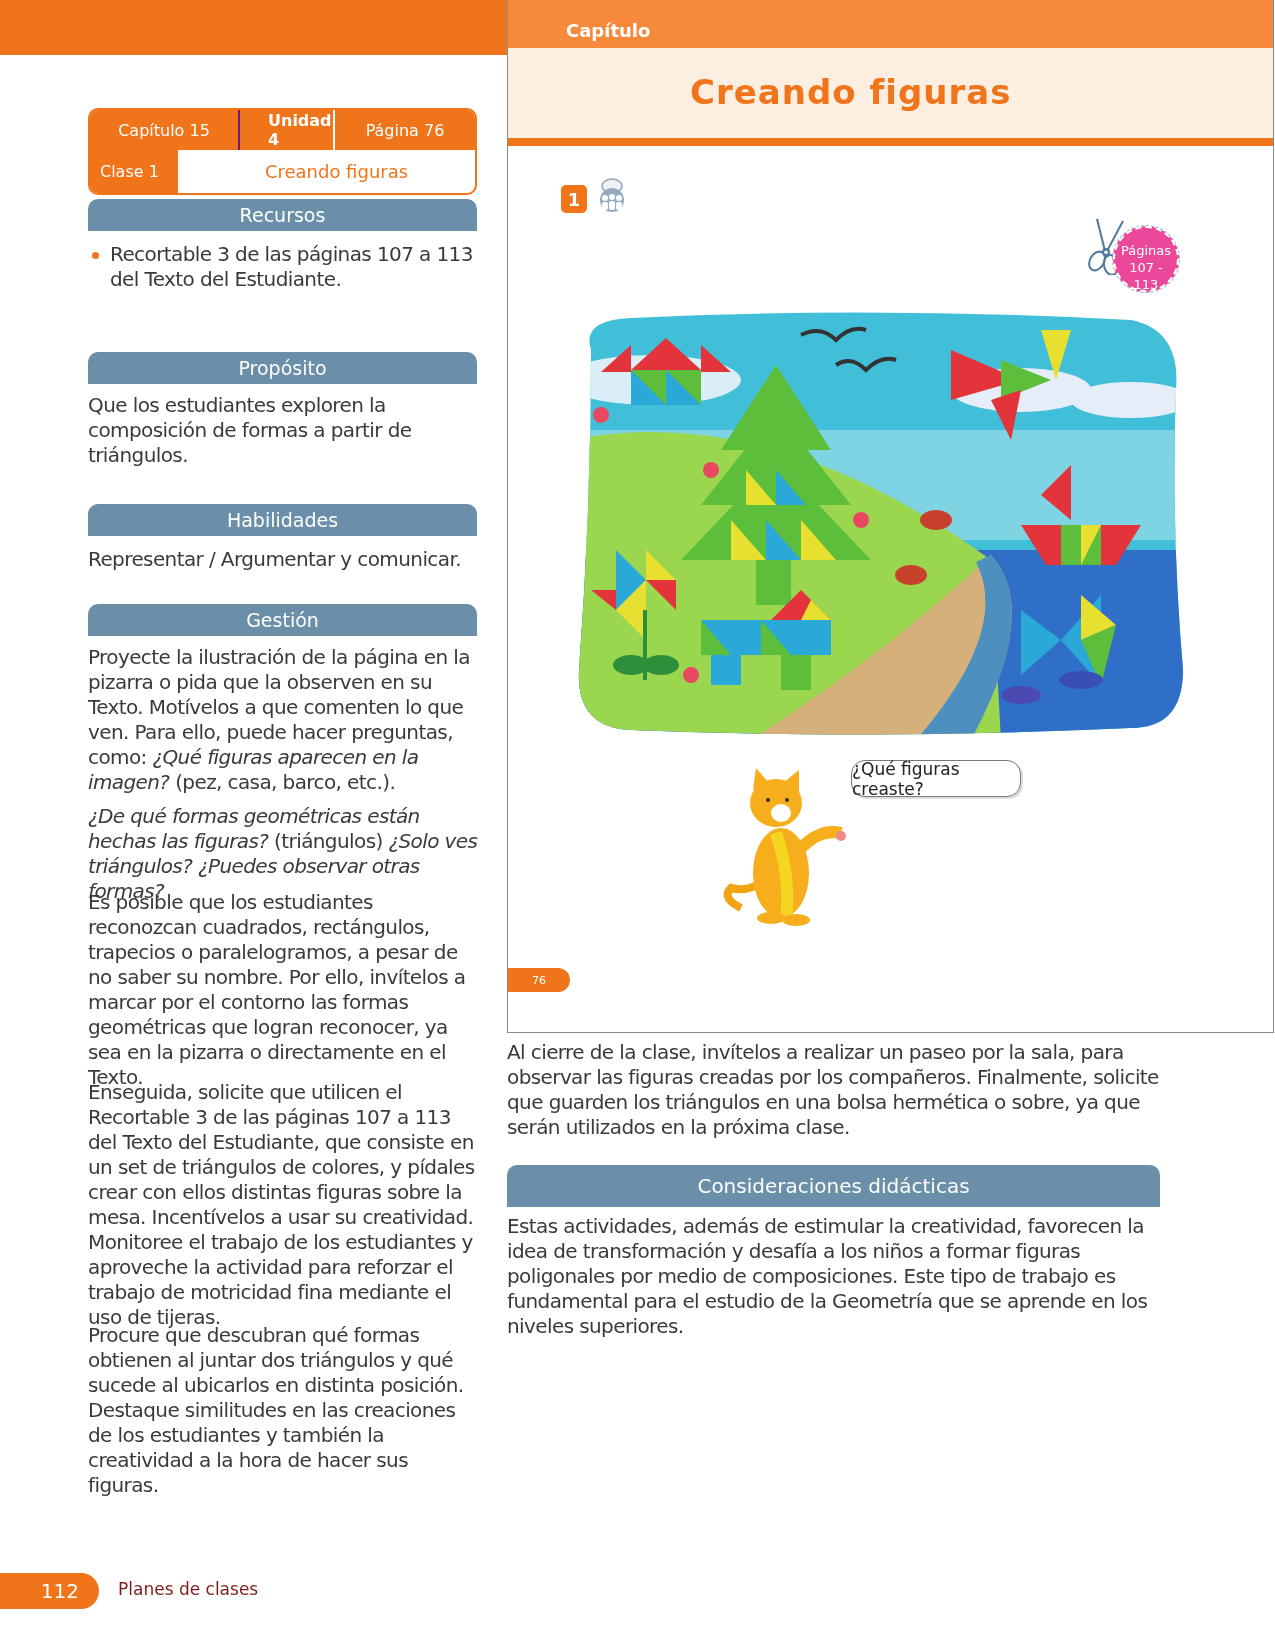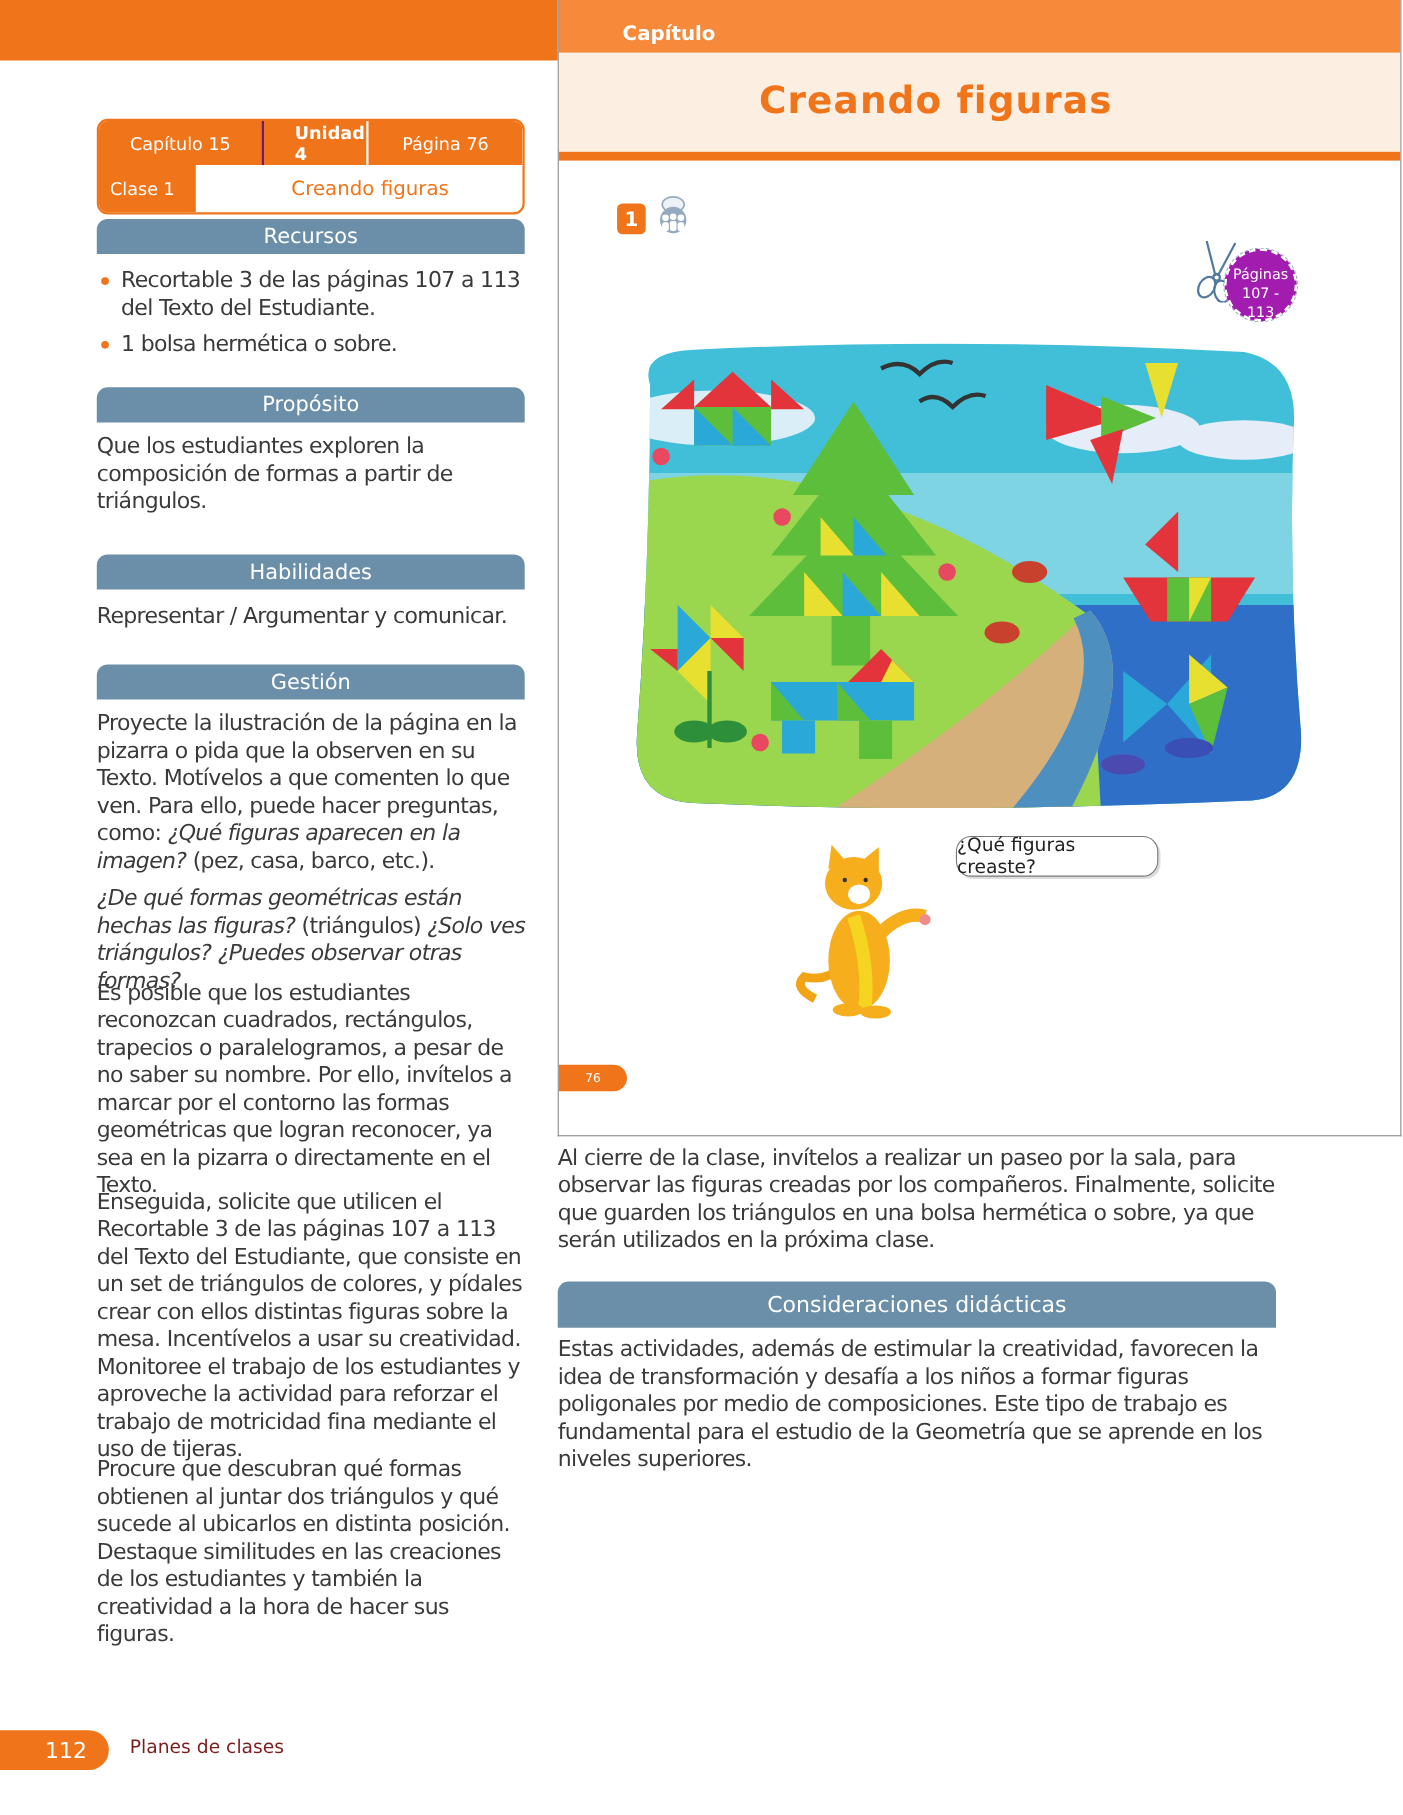--- a/index.html
+++ b/index.html
@@ -36,24 +36,24 @@
   .panel-stripe { position: absolute; left: 0; top: 138px; width: 100%; height: 8px; background: #f07419; }
   .chap-circle { position: absolute; left: 52px; top: 48px; width: 102px; height: 102px; border-radius: 50%; background: #f07419; display: flex; align-items: center; justify-content: center; }
   .chap-inner { width: 78px; height: 78px; border-radius: 50%; background: #fff; display: flex; align-items: center; justify-content: center; color: #f07419; font-size: 52px; font-weight: bold; letter-spacing: -4px; }
   .chap-title { position: absolute; left: 182px; top: 72px; color: #f07419; font-size: 34px; font-weight: bold; letter-spacing: 1px; }
 
   .ex-num { position: absolute; left: 53px; top: 185px; width: 26px; height: 28px; background: #f07419; color: #fff; border-radius: 5px; font-weight: bold; font-size: 18px; display: flex; align-items: center; justify-content: center; }
   .group-icon { position: absolute; left: 88px; top: 178px; width: 32px; height: 36px; }
   .ex-text { position: absolute; left: 137px; top: 184px; width: 520px; font-size: 19px; line-height: 26px; color: #222; }
   .ex-text b { font-weight: bold; }
   .scissors { position: absolute; left: 575px; top: 215px; width: 50px; height: 60px; }
-  .pages-badge { position: absolute; left: 605px; top: 226px; width: 66px; height: 66px; border-radius: 50%; background: #a21caf; border: 2px dashed #fff; outline: 1.5px dashed #95aabf; color: #fff; font-size: 13px; text-align: center; padding-top: 14px; line-height: 17px; }
+  .pages-badge { position: absolute; left: 605px; top: 226px; width: 66px; height: 66px; border-radius: 50%; background: #ec4899; border: 2px dashed #fff; outline: 1.5px dashed #95aabf; color: #fff; font-size: 13px; text-align: center; padding-top: 14px; line-height: 17px; }
 
   .illus { position: absolute; left: 63px; top: 310px; width: 615px; height: 425px; }
-  .bubble { position: absolute; left: 343px; top: 760px; width: 184px; height: 37px; border: 1.5px solid #777; border-radius: 14px; background: #fff; font-size: 17px; color: #222; display: flex; align-items: center; justify-content: center; box-shadow: 2px 2px 0 #ddd; margin-left: 18px; }
+  .bubble { position: absolute; left: 343px; top: 760px; width: 170px; height: 37px; border: 1.5px solid #777; border-radius: 14px; background: #fff; font-size: 17px; color: #222; display: flex; align-items: center; justify-content: center; box-shadow: 2px 2px 0 #ddd; }
   .cat { position: absolute; left: 213px; top: 768px; width: 140px; height: 160px; }
   .page-pill { position: absolute; left: 0; top: 968px; width: 62px; height: 24px; background: #f07419; border-radius: 0 12px 12px 0; color: #fff; font-size: 11px; display: flex; align-items: center; justify-content: center; }
 
   .right-col .txt { left: 507px; width: 660px; }
   .right-col .sec-head { left: 507px; width: 653px; height: 42px; line-height: 42px; font-size: 20px; }
 
   .footer-pill { position: absolute; left: 0; top: 1573px; width: 99px; height: 36px; background: #f07419; border-radius: 0 18px 18px 0; color: #fff; font-size: 20px; display: flex; align-items: center; justify-content: flex-end; padding-right: 20px; }
   .footer-label { position: absolute; left: 118px; top: 1579px; font-size: 17px; color: #7f1d1d; }
 </style>
 </head>
@@ -70,21 +70,20 @@
   <div class="info-row2">
     <div class="c1">Clase 1</div>
     <div class="c2">Creando figuras</div>
   </div>
 </div>
 
 <div class="left-col">
   <div class="sec-head" style="top:199px;">Recursos</div>
   <ul class="txt bullets" style="top:242px;">
     <li>Recortable 3 de las páginas 107 a 113 del Texto del Estudiante.</li>
-    <li>1 bolsa hermética o sobre.</li>
   </ul>
 
   <div class="sec-head" style="top:352px;">Propósito</div>
   <div class="txt" style="top:393px; width:330px;">Que los estudiantes exploren la composición de formas a partir de triángulos.</div>
 
   <div class="sec-head" style="top:504px;">Habilidades</div>
   <div class="txt" style="top:547px;">Representar / Argumentar y comunicar.</div>
 
   <div class="sec-head" style="top:604px;">Gestión</div>
   <div class="txt" style="top:645px;"><span>Proyecte la ilustración de la página en la pizarra o pida que la observen en su Texto. Motívelos a que comenten lo que ven. Para ello, puede hacer preguntas, como: </span><i>¿Qué figuras aparecen en la imagen?</i><span> (pez, casa, barco, etc.).</span></div>

